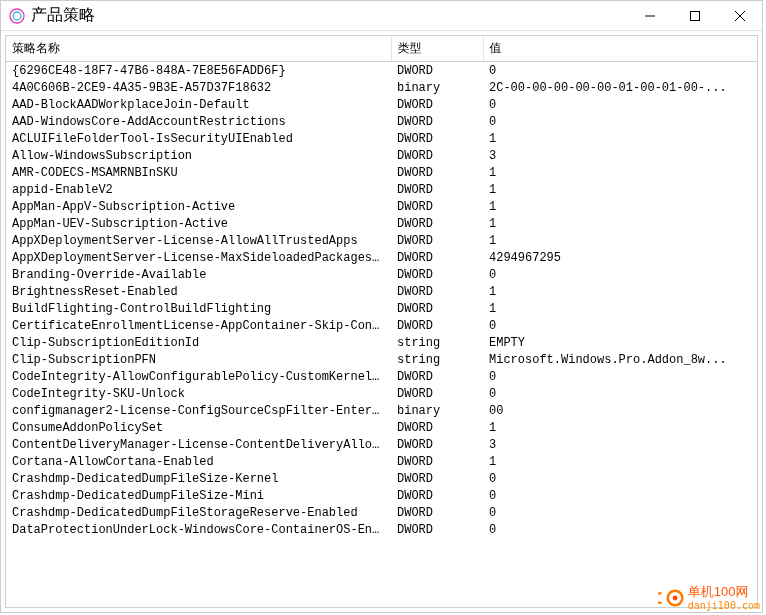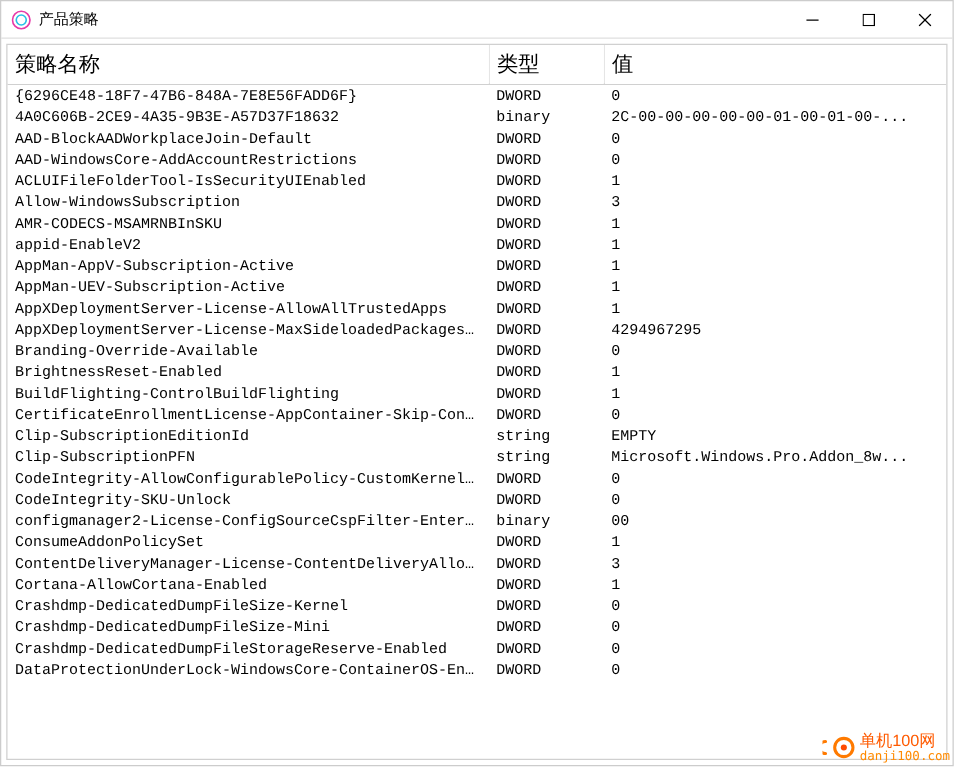--- a/index.html
+++ b/index.html
@@ -27,21 +27,21 @@
       align-items: center;
       padding: 0 0 0 8px;
     }
     .titlebar .icon {
       width: 16px;
       height: 16px;
       margin-right: 6px;
     }
     .titlebar .title {
       flex: 1;
-      font-size: 12px;
+      font-size: 16px;
       font-family: Liberation Sans, sans-serif;
     }
     .win-controls {
       display: flex;
       height: 100%;
     }
     .win-btn {
       width: 45px;
       height: 100%;
       display: flex;
@@ -69,21 +69,21 @@
       table-layout: fixed;
     }
     thead th {
       text-align: left;
       font-weight: normal;
       padding: 4px 6px;
       border-bottom: 1px solid #d0d0d0;
       border-right: 1px solid #e5e5e5;
       background: #fff;
       font-family: "Microsoft YaHei","SimSun",sans-serif;
-      font-size: 17px;
+      font-size: 12px;
       position: sticky;
       top: 0;
       margin-top: 24px;
     }
     thead th:last-child { border-right: none; }
     tbody td {
       padding: 1.5px 6px;
       font-family: Consolas, "Courier New", monospace;
       font-size: 12px;
       white-space: nowrap;
@@ -101,21 +101,21 @@
     .scroll-body::-webkit-scrollbar-track { background: #f0f0f0; border-left:1px solid #e0e0e0;}
     .scroll-body::-webkit-scrollbar-thumb { background: #cdcdcd; border:1px solid #bdbdbd;}
     .scroll-body::-webkit-scrollbar-button {
       height: 16px; background:#f0f0f0; border:1px solid #e0e0e0;
     }
     .watermark {
       position: absolute;
       right: 6px;
       bottom: 4px;
       display: flex;
-      align-items: flex-end;
+      align-items: center;
       gap: 4px;
       pointer-events: none;
     }
     .wm-logo {
       width: 26px;
       height: 26px;
     }
     .wm-text {
       font-family: "Microsoft YaHei", sans-serif;
       font-size: 13px;

